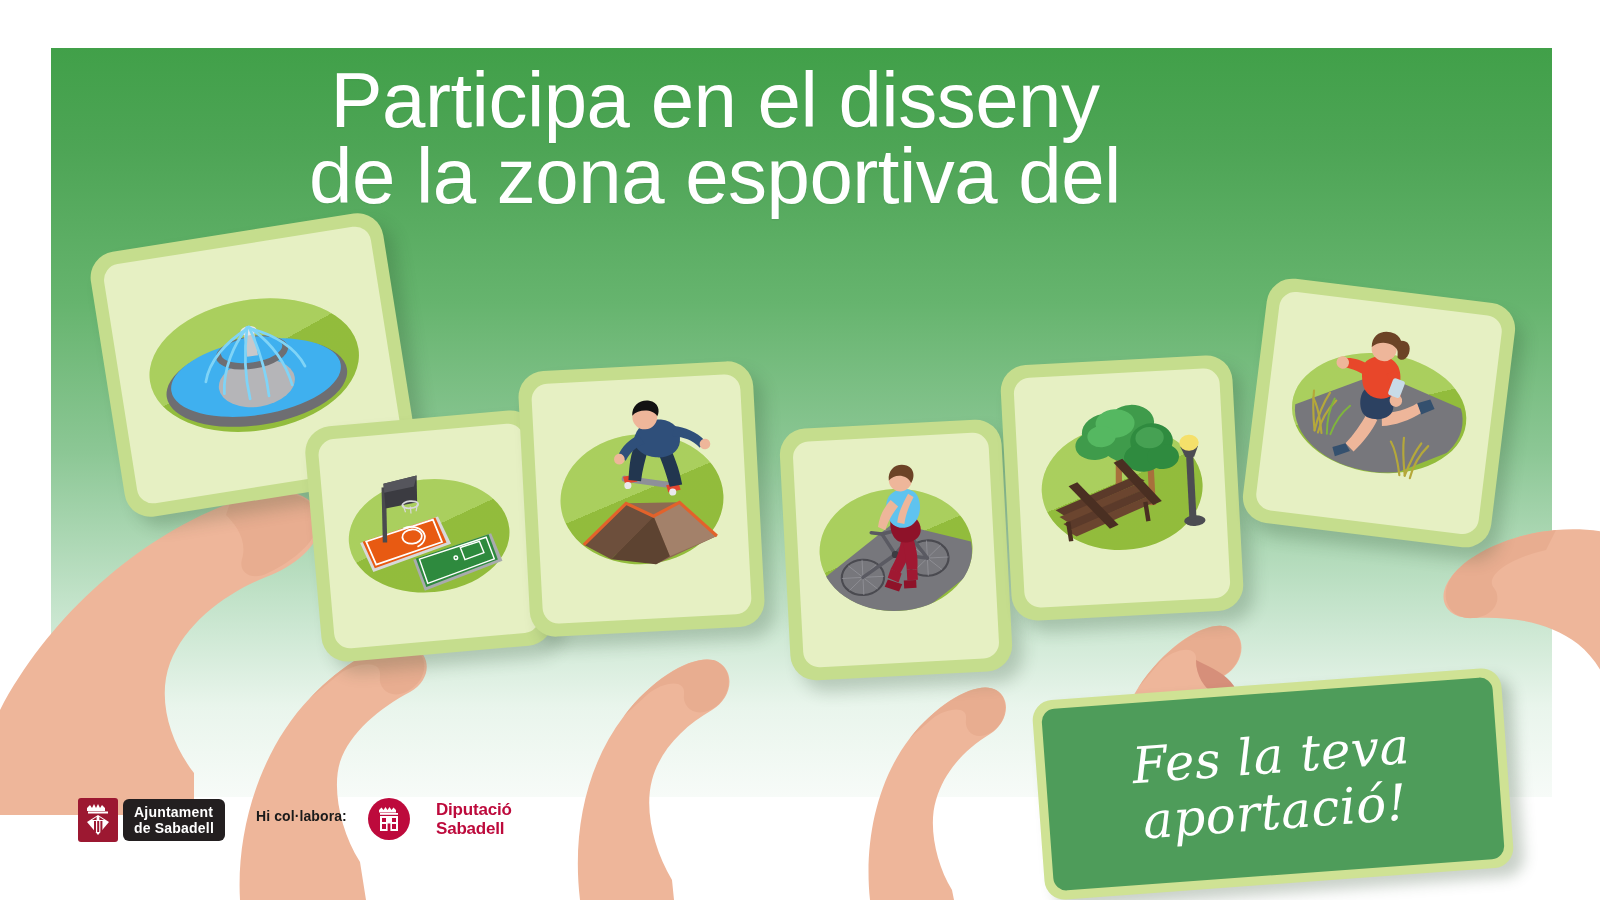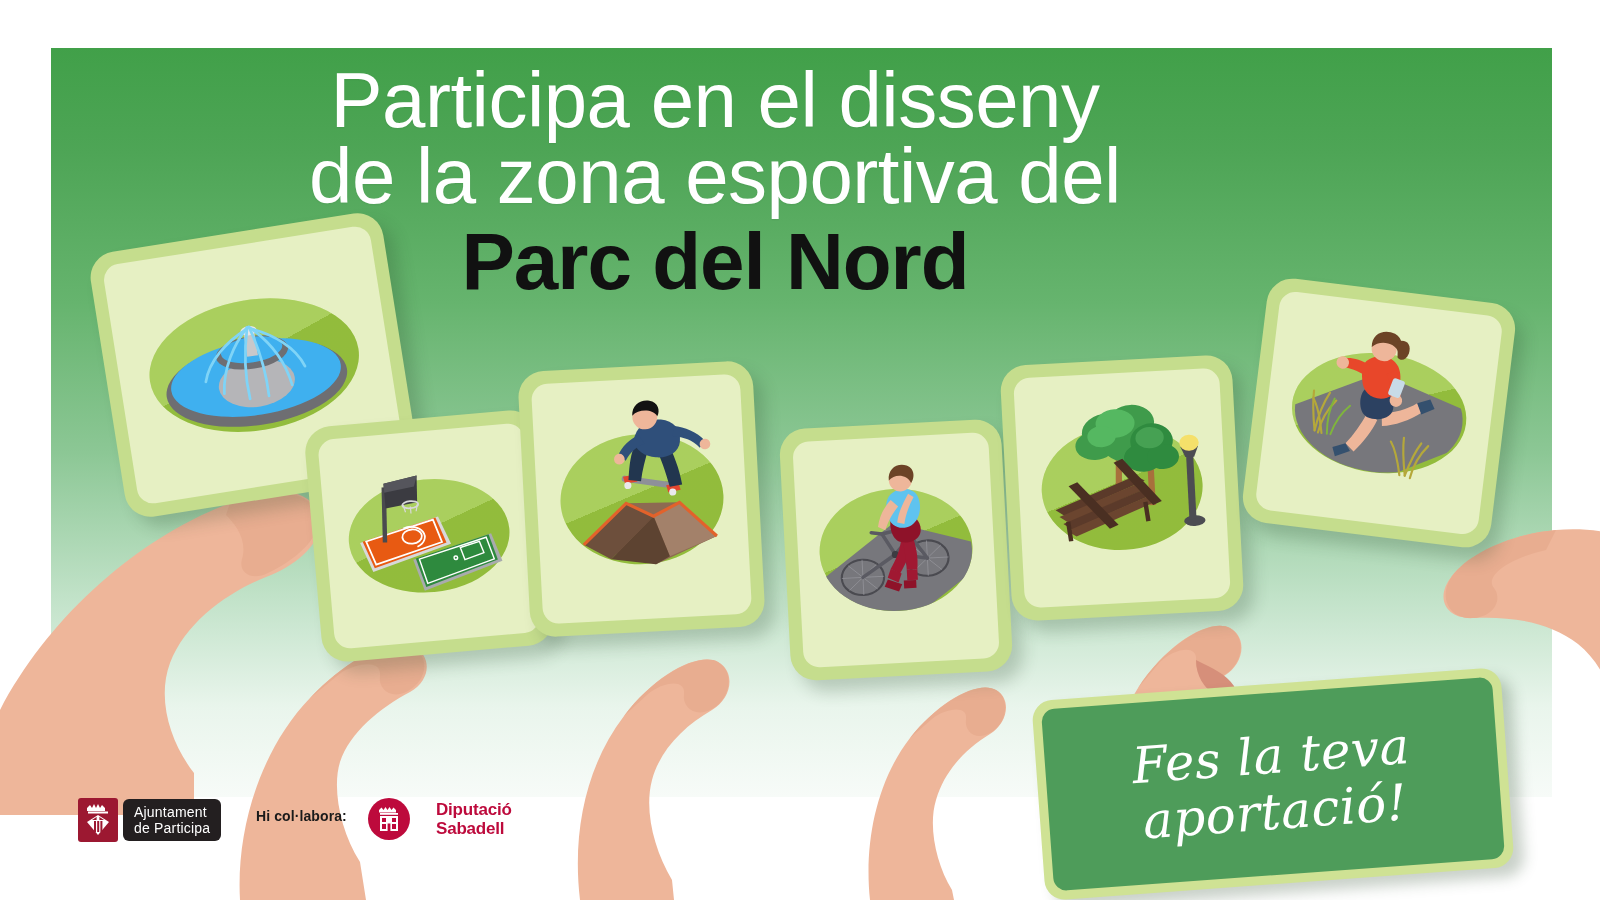--- a/index.html
+++ b/index.html
@@ -89,21 +89,21 @@
   #footer{position:absolute;left:0;top:780px;width:1600px;height:120px;z-index:35;}
   .logo-row{position:absolute;display:flex;align-items:center;}
   #sabadell-logo{left:78px;top:18px;}
   .crest{
     width:40px;height:44px;background:#9c1831;border-radius:3px;
     display:flex;align-items:center;justify-content:center;margin-right:5px;
   }
   .crest svg{display:block;}
   .name-plate{
     background:#231f20;color:#ffffff;border-radius:6px;
-    padding:5px 11px;font-size:14px;line-height:1.15;font-weight:normal;
+    padding:5px 11px;font-size:14px;line-height:1.15;font-weight:bold;
     letter-spacing:.2px;
   }
   #collab-label{
     left:256px;top:28px;font-size:14px;color:#1a1a1a;font-weight:bold;letter-spacing:.1px;
   }
   #diba-logo{left:368px;top:18px;gap:16px;}
   .diba-circle{
     width:42px;height:42px;border-radius:50%;background:#bd0a3c;
     display:flex;align-items:center;justify-content:center;margin-right:10px;
   }
@@ -438,21 +438,20 @@
             <path d="M136 38 C146 34 152 40 150 50 C148 58 142 60 138 56 Z" fill="#6c4326"></path>
           </g>
         </svg>
       </div>
     </div>
   </div>
 
   <div id="headline">
     <span class="hl-line">Participa en el disseny</span>
     <span class="hl-line">de la zona esportiva del</span>
-    <span class="hl-strong">Parc del Nord</span>
   </div>
 
   <div id="cta">
     <div id="cta-inner">
       <div id="cta-text">Fes la teva aportació!</div>
     </div>
   </div>
 
   <div id="footer">
 
@@ -466,21 +465,21 @@
             <rect x="11" y="19" width="2" height="11"></rect>
             <rect x="14.2" y="19" width="2" height="11"></rect>
             <rect x="17.4" y="19" width="2" height="11"></rect>
             <path d="M15 14 l6 4 l-12 0 z"></path>
           </g>
           <rect x="13.6" y="14" width="2.8" height="5" fill="#ffffff"></rect>
         </svg>
       </div>
       <div class="name-plate">
         <div>Ajuntament</div>
-        <div>de Participa</div>
+        <div>de Sabadell</div>
       </div>
     </div>
 
     <div class="logo-row" id="collab-label">Hi col·labora:</div>
 
     <div class="logo-row" id="diba-logo">
       <div class="diba-circle">
         <svg width="28" height="30" viewBox="0 0 28 30">
           <path d="M4 6 l2.5 -2.5 l2 2.5 l2 -3 l2 3 l2 -3 l2 3 l2 -2.5 l2.5 2.5 l0 2.5 l-17 0 z" fill="#ffffff"></path>
           <rect x="5" y="9" width="18" height="1.8" fill="#ffffff"></rect>

